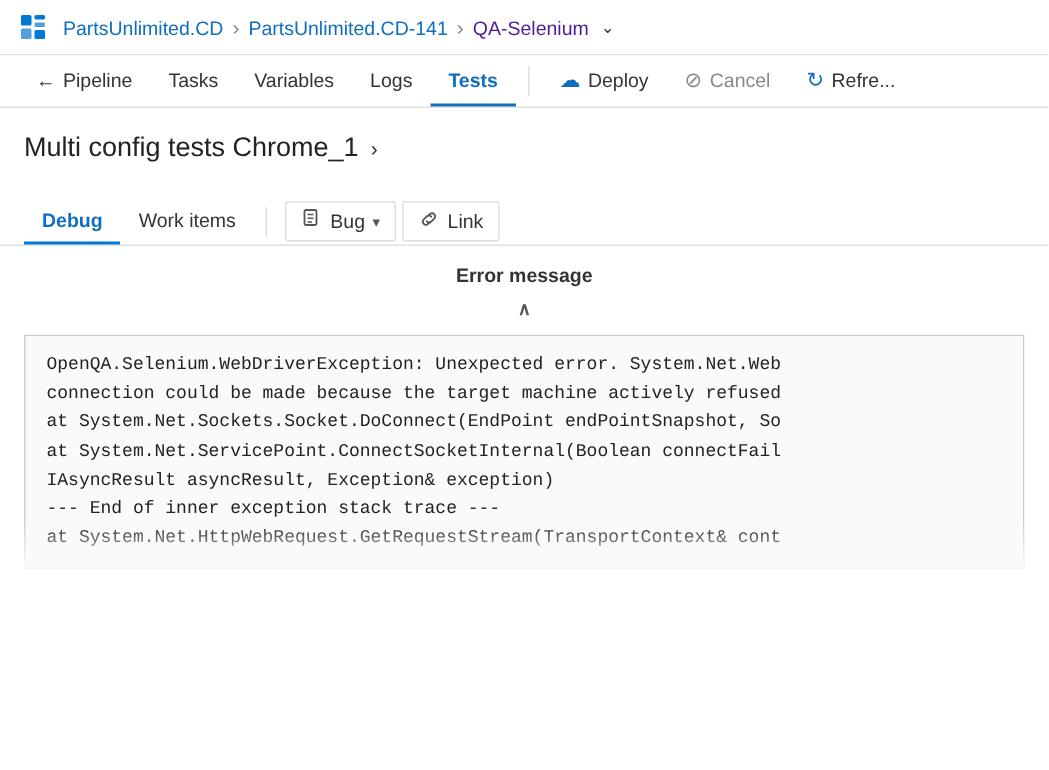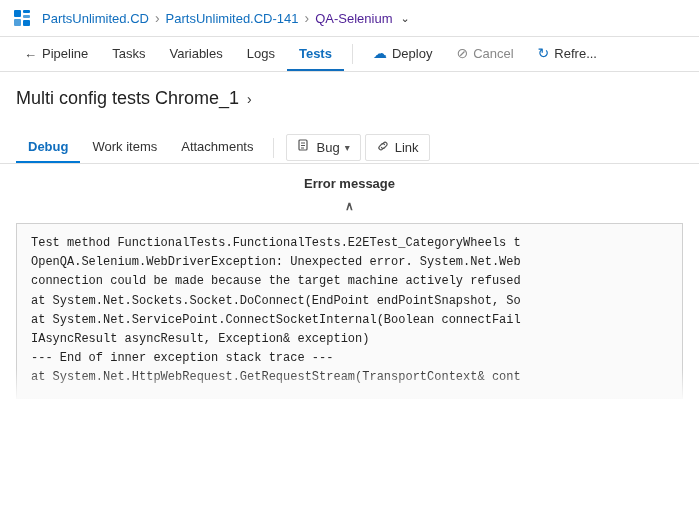--- a/index.html
+++ b/index.html
@@ -271,23 +271,20 @@
     <span class="page-title-chevron">›</span>
   </div>
 </div>
 
 <div class="sub-tabs">
   <div class="sub-tab active">
     <span>Debug</span>
   </div>
   <div class="sub-tab">
     <span>Work items</span>
-  </div>
-  <div class="sub-tab">
-    <span>Attachments</span>
   </div>
 
   <div class="sub-tab-separator"></div>
 
   <div class="sub-tab-actions">
     <button class="action-btn">
       <span class="btn-icon">
         <svg width="14" height="14" viewBox="0 0 14 14" fill="none" xmlns="http://www.w3.org/2000/svg">
           <rect x="2" y="1" width="8" height="10" rx="1" fill="none" stroke="#555" stroke-width="1.2"></rect>
           <line x1="4" y1="4" x2="8" y2="4" stroke="#555" stroke-width="1"></line>
@@ -310,21 +307,20 @@
   </div>
 </div>
 
 <div class="error-section">
   <div class="error-header">
     <span>Error message</span>
     <span class="collapse-icon">∧</span>
   </div>
   <div class="error-box-wrapper">
     <div class="error-box">
-      <span class="error-line">Test method FunctionalTests.FunctionalTests.E2ETest_CategoryWheels t</span>
       <span class="error-line">OpenQA.Selenium.WebDriverException: Unexpected error. System.Net.Web</span>
       <span class="error-line">connection could be made because the target machine actively refused</span>
       <span class="error-line">at System.Net.Sockets.Socket.DoConnect(EndPoint endPointSnapshot, So</span>
       <span class="error-line">at System.Net.ServicePoint.ConnectSocketInternal(Boolean connectFail</span>
       <span class="error-line">IAsyncResult asyncResult, Exception&amp; exception)</span>
       <span class="error-line">--- End of inner exception stack trace ---</span>
       <span class="error-line">at System.Net.HttpWebRequest.GetRequestStream(TransportContext&amp; cont</span>
     </div>
   </div>
 </div>

